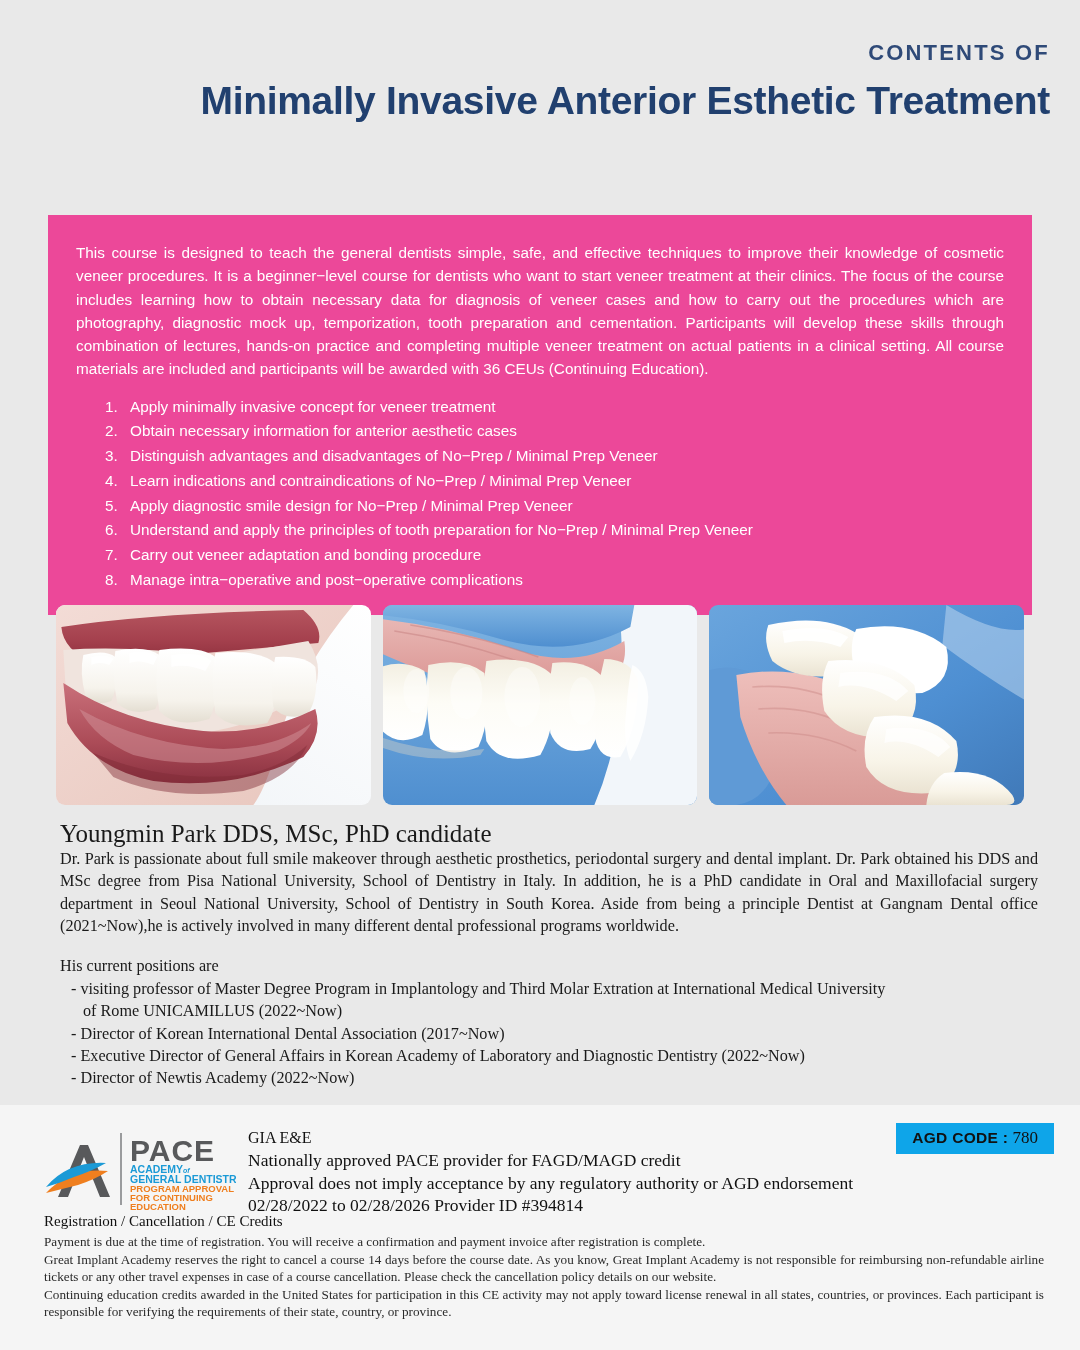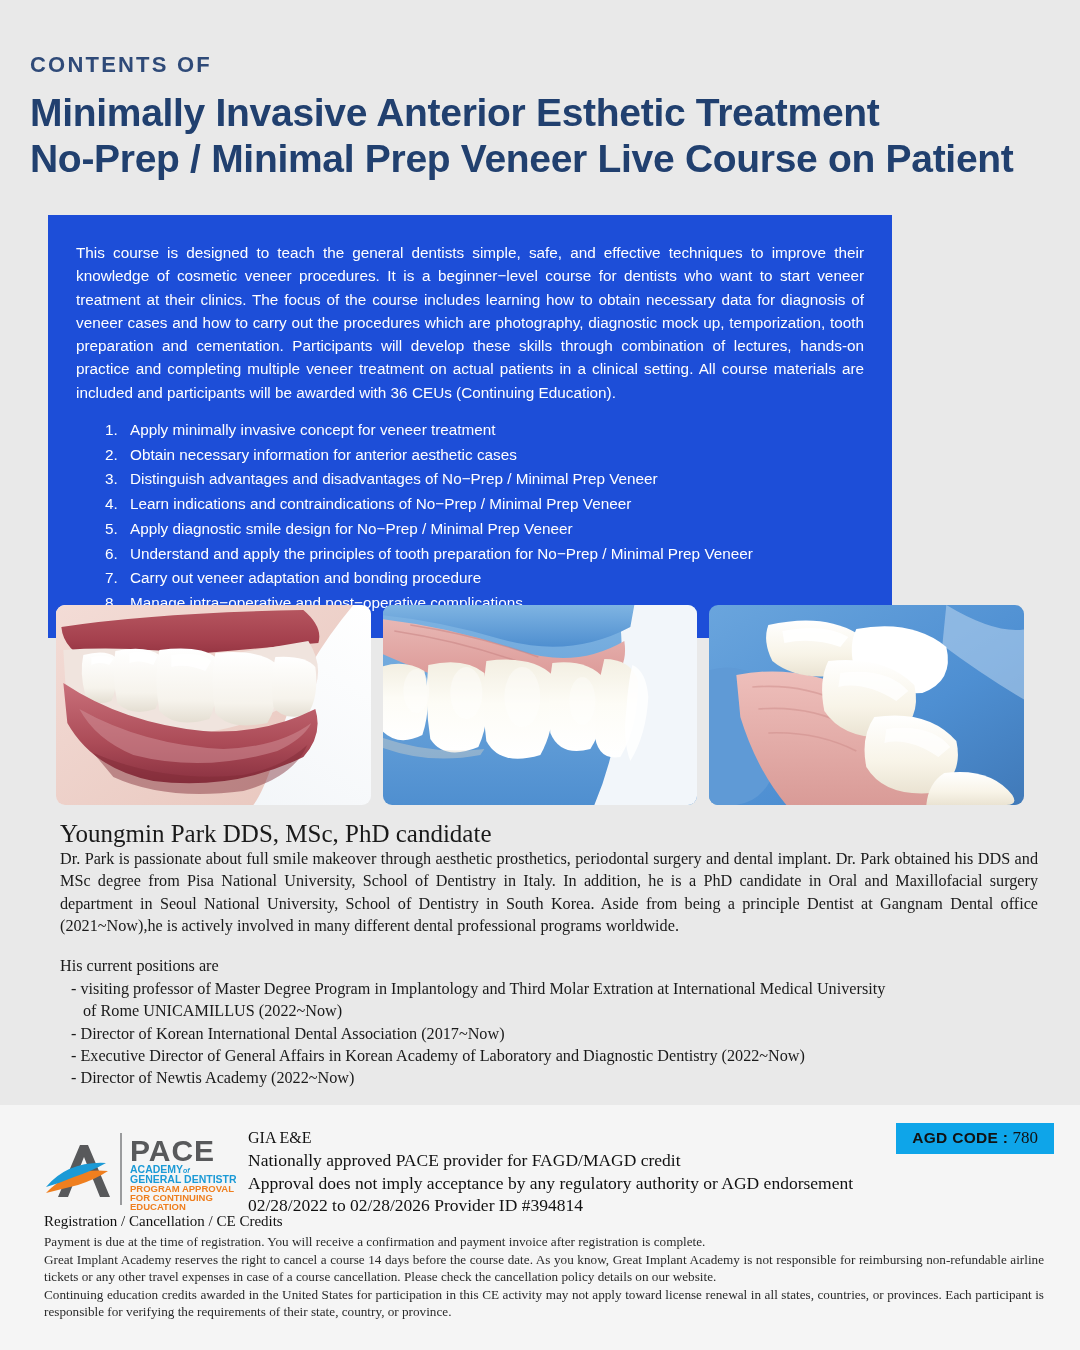--- a/index.html
+++ b/index.html
@@ -6,35 +6,35 @@
   html,body { width:1080px; height:1350px; }
   body {
     background:#e9e9e9;
     font-family:"Liberation Sans", sans-serif;
     color:#222;
     position:relative;
     overflow:hidden;
   }
 
   
-  .header { padding:52px 30px 10px; text-align:left; }
+  .header { padding:40px 30px 10px; text-align:right; }
   .kicker {
     font-size:22px; font-weight:700; letter-spacing:2.2px;
     color:#2f4a78;
   }
   .title {
     font-size:39px; font-weight:700; line-height:1.17;
     color:#21406f; margin-top:12px; letter-spacing:-0.3px;
   }
   .title .line2 { display:block; }
 
   
   .panel {
-    position:absolute; left:48px; top:215px; width:844px;
-    background:#1d4ed8; color:#fff;
+    position:absolute; left:48px; top:215px; width:984px;
+    background:#ec4899; color:#fff;
     padding:26px 28px 22px 28px;
   }
   .panel p {
     font-size:15.3px; line-height:1.52; text-align:justify;
     text-justify:inter-word;
   }
   .panel p.noj { text-align:left; }
   .panel ol {
     margin:14px 0 0 46px; font-size:15.3px; line-height:1.62;
   }
@@ -100,21 +100,20 @@
     text-align:justify; margin-bottom:0;
   }
 </style>
 </head>
 <body>
 
 <div class="header">
   <div class="kicker">CONTENTS OF</div>
   <h1 class="title">
     <span>Minimally Invasive Anterior Esthetic Treatment</span>
-    <span class="line2">No-Prep / Minimal Prep Veneer Live Course on Patient</span>
   </h1>
 </div>
 
 <div class="panel">
   <p>This course is designed to teach the general dentists simple, safe, and effective techniques to improve their knowledge of cosmetic veneer procedures. It is a beginner−level course for dentists who want to start veneer treatment at their clinics. The focus of the course includes learning how to obtain necessary data for diagnosis of veneer cases and how to carry out the procedures which are photography, diagnostic mock up, temporization, tooth preparation and cementation. Participants will develop these skills through combination of lectures, hands-on practice and completing multiple veneer treatment on actual patients in a clinical setting. All course materials are included and participants will be awarded with 36 CEUs (Continuing Education).</p>
   <ol>
     <li>Apply minimally invasive concept for veneer treatment</li>
     <li>Obtain necessary information for anterior aesthetic cases</li>
     <li>Distinguish advantages and disadvantages of No−Prep / Minimal Prep Veneer</li>
     <li>Learn indications and contraindications of No−Prep / Minimal Prep Veneer</li>

